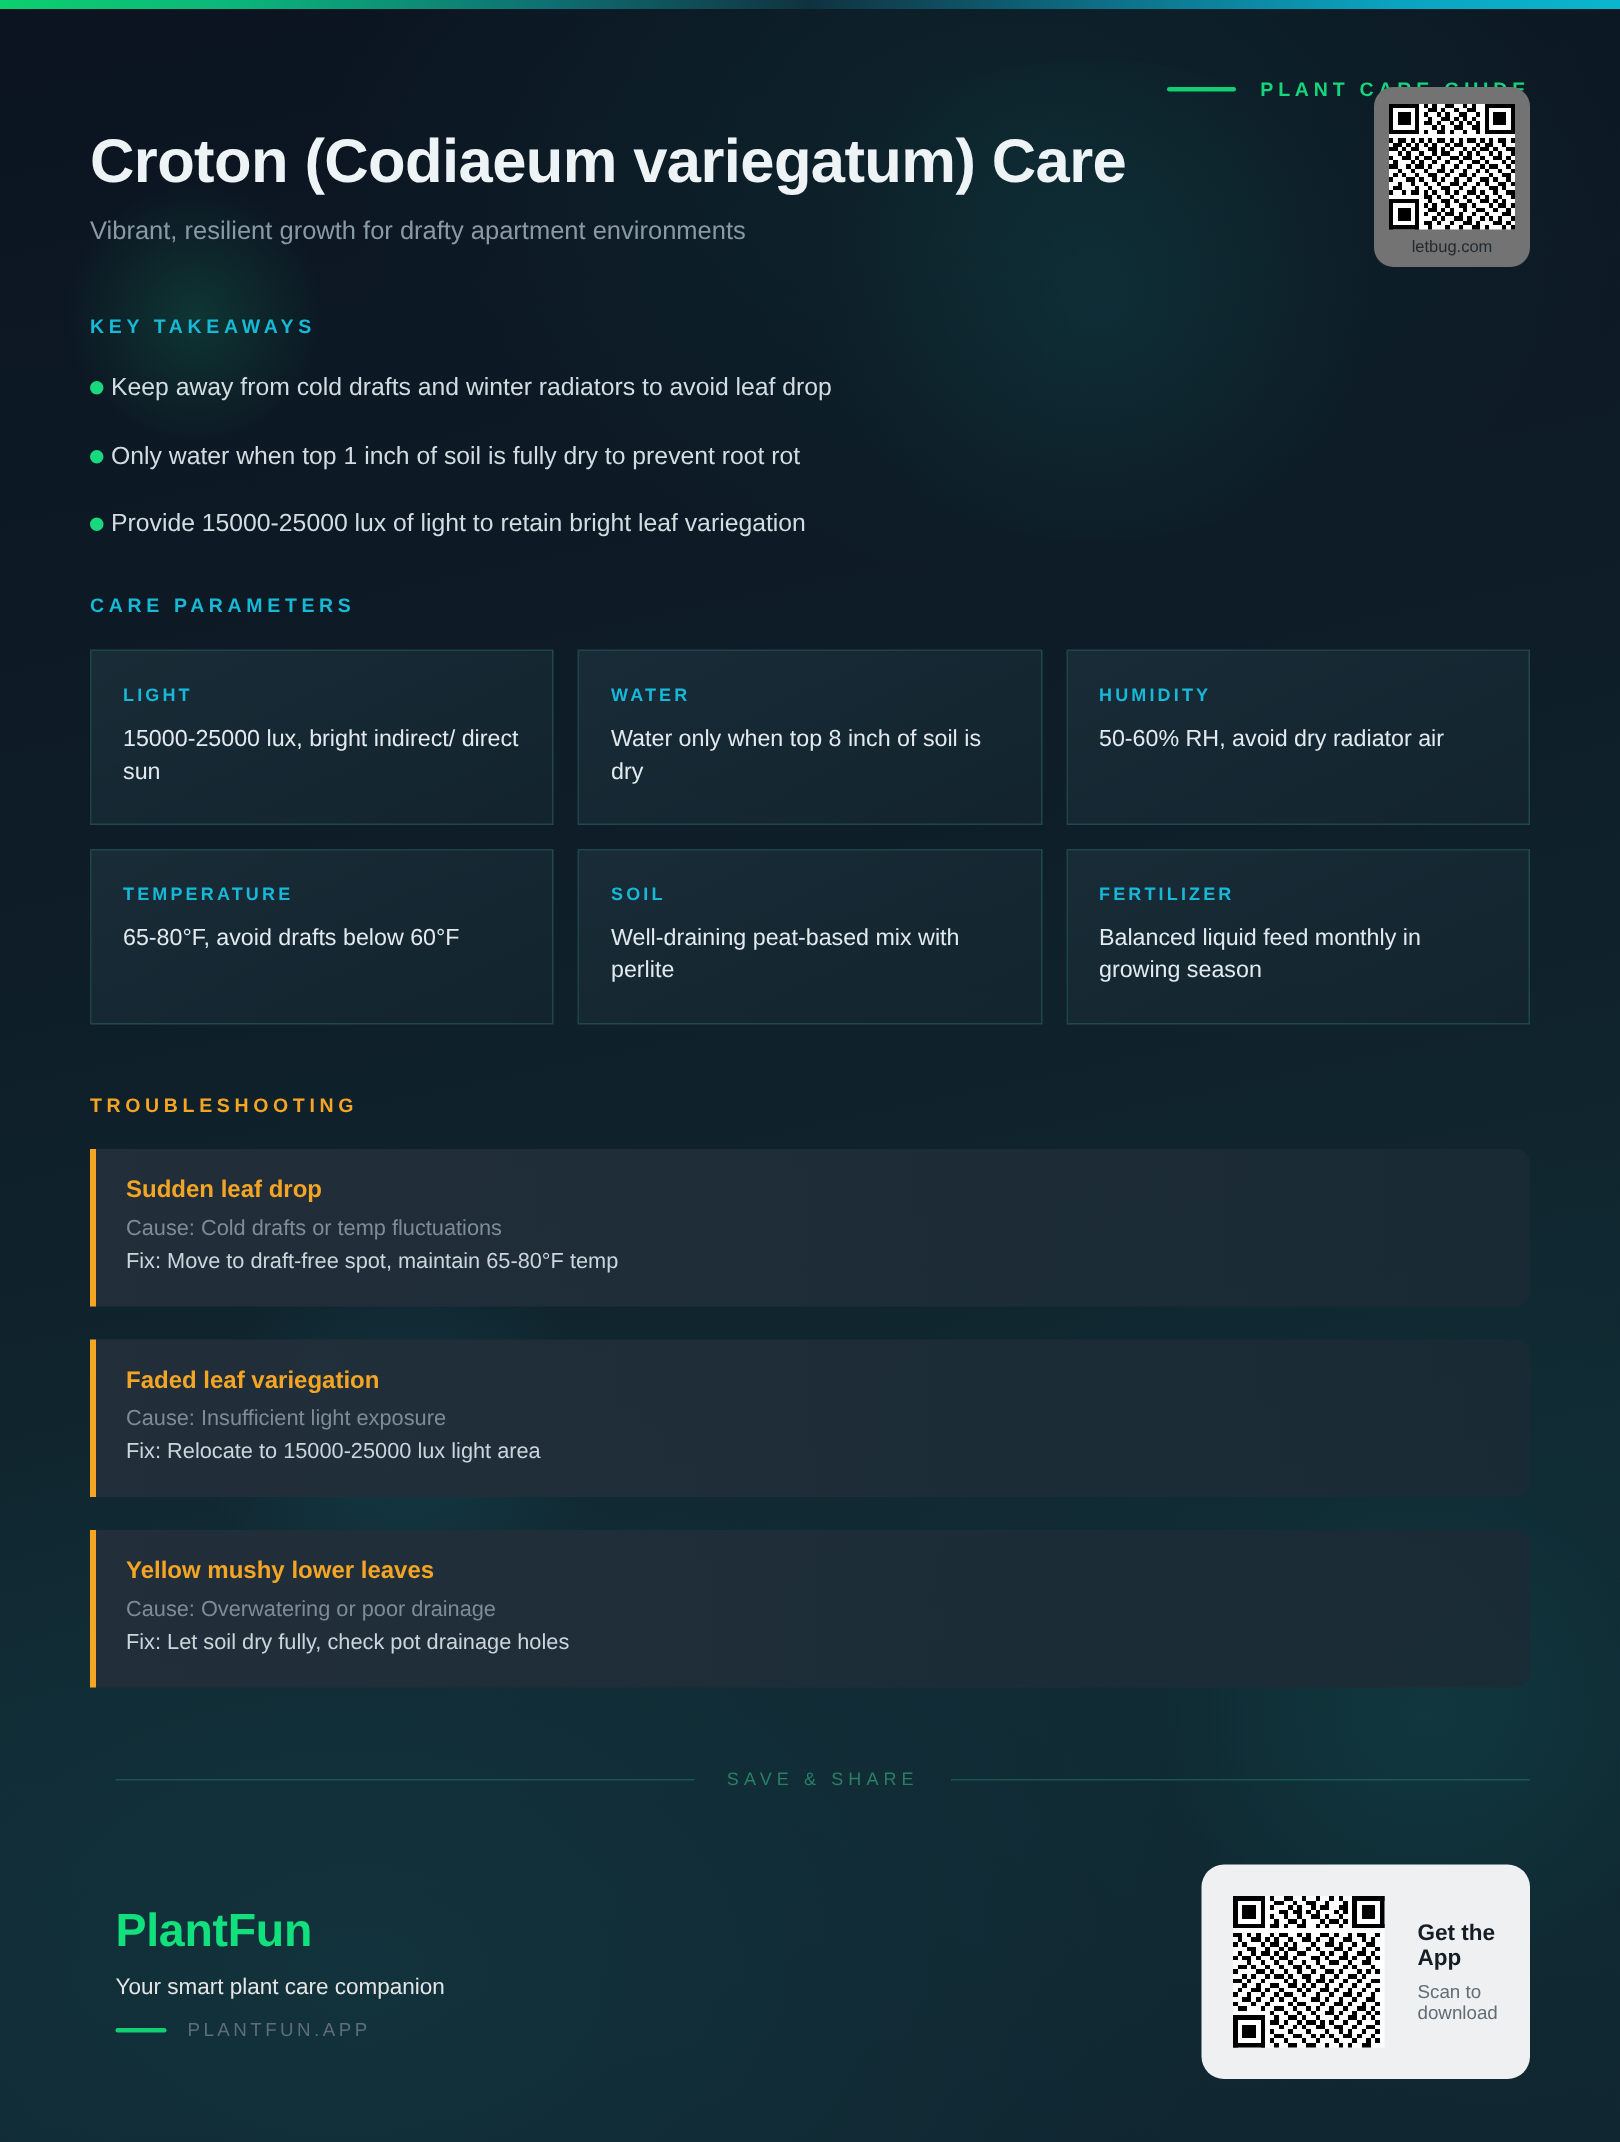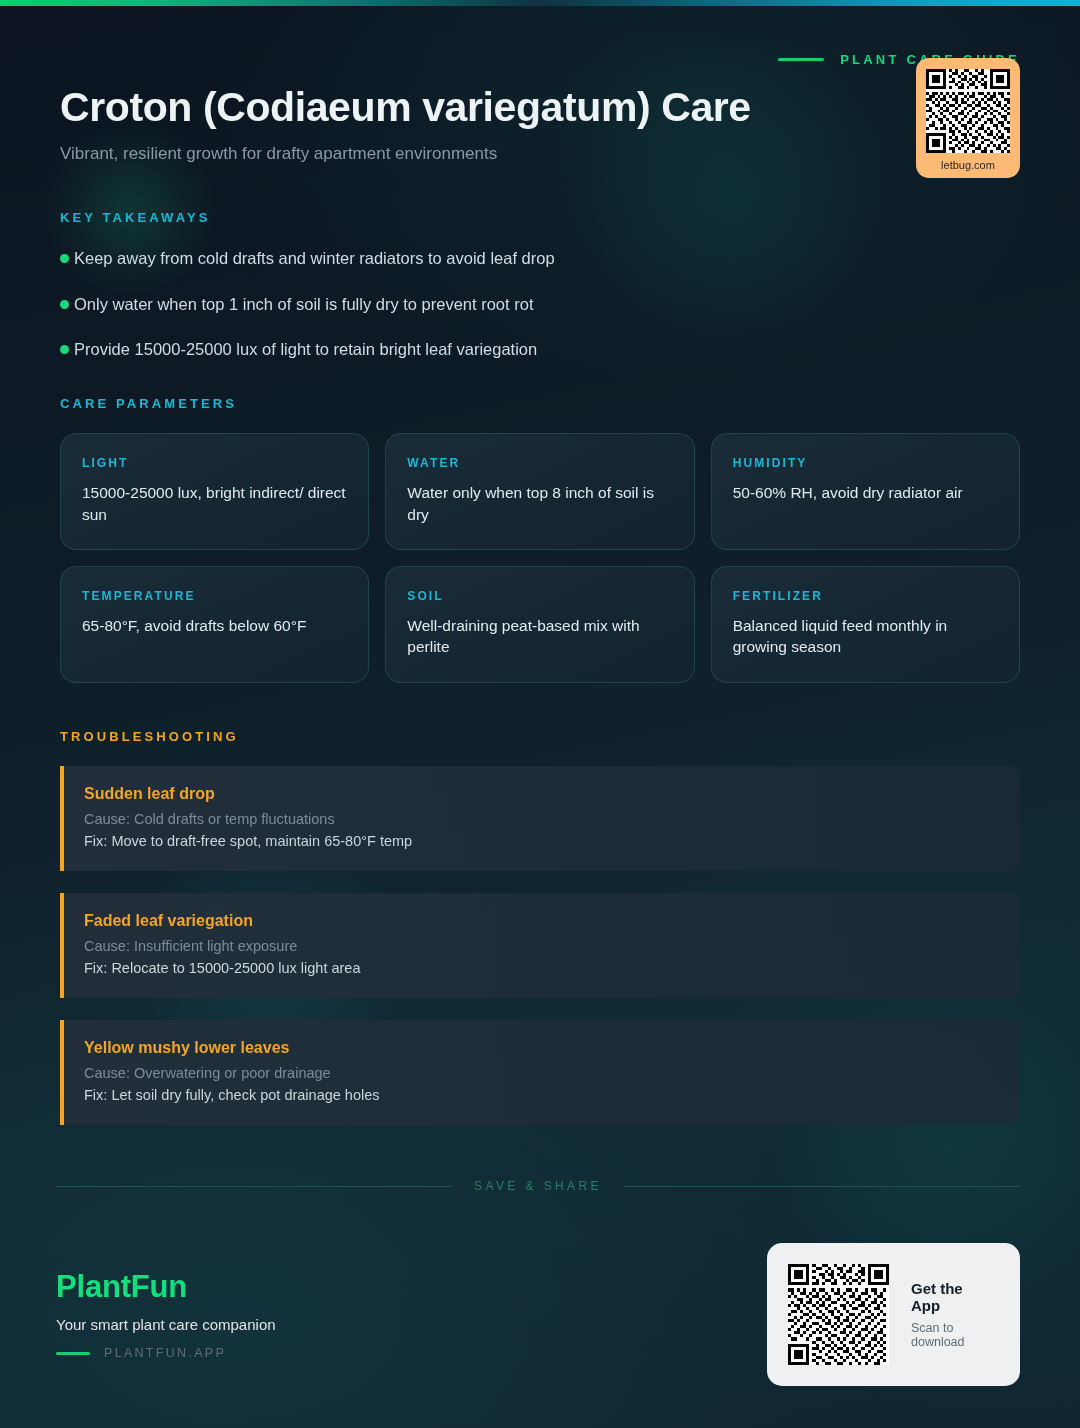--- a/index.html
+++ b/index.html
@@ -65,21 +65,21 @@
   .title{
     margin-top:16px; font-size:41px; font-weight:700; letter-spacing:-0.4px;
     color:#eef3f6; line-height:1.18;
   }
   .subtitle{
     margin-top:13px; font-size:17px; color:#8a99a4; font-weight:400;
   }
 
   .qr-badge{
     position:absolute; right:0; top:58px;
-    width:104px; background:#fdba74; border-radius:13px;
+    width:104px; background:#737373; border-radius:13px;
     padding:11px 10px 7px 10px; text-align:center;
   }
   .qr-badge .qr{ width:84px; height:84px; margin:0 auto; display:block; }
   .qr-badge .qr-label{ margin-top:6px; font-size:11px; color:#222a30; }
 
   
   .sec-title{
     font-size:13px; font-weight:700; letter-spacing:3.1px; color:#17b9d6;
   }
   .sec-title.amber{ color:#f5a524; }
@@ -98,21 +98,21 @@
 
   
   .params{ margin-top:36px; }
   .param-grid{
     margin-top:22px; display:grid; grid-template-columns:repeat(3, 1fr);
     column-gap:16px; row-gap:16px;
   }
   .param-card{
     background:linear-gradient(155deg, rgba(25,45,56,0.92) 0%, rgba(19,36,46,0.92) 100%);
     border:1px solid rgba(52,140,128,0.30);
-    border-radius:16px;
+    border-radius:0;
     padding:22px 21px 24px 21px;
     min-height:100px;
   }
   .param-label{
     font-size:12px; font-weight:700; letter-spacing:2.1px; color:#18b8d8;
   }
   .param-value{
     margin-top:12px; font-size:15.5px; color:#e3eaef; line-height:1.38;
   }
 
@@ -135,41 +135,41 @@
     font-size:16px; font-weight:700; color:#f5a524;
   }
   .trouble-cause{
     margin-top:8px; font-size:14.5px; color:#7e8c96;
   }
   .trouble-fix{
     margin-top:6px; font-size:14.5px; color:#cbd5db;
   }
 
   
-  .footer{ position:absolute; left:56px; right:60px; bottom:0; z-index:6; }
+  .footer{ position:absolute; left:77px; right:60px; bottom:0; z-index:6; }
   .save-divider{
     display:flex; align-items:center; gap:22px; margin-bottom:50px;
   }
   .save-divider .line{ flex:1 1 auto; height:1px; background:rgba(32,120,96,0.55); }
   .save-divider .label{
     font-size:12px; letter-spacing:3.4px; color:#2a7f66; font-weight:400;
   }
   .footer-row{ display:flex; align-items:center; justify-content:space-between; padding-bottom:42px; }
   .brand-name{
     font-size:31px; font-weight:700; color:#11e07d; letter-spacing:-0.2px;
   }
   .brand-tagline{ margin-top:11px; font-size:15px; color:#e5e5e5; }
   .brand-url{ margin-top:13px; display:flex; align-items:center; gap:14px; }
   .brand-url .dash{ width:34px; height:3px; background:#12d071; border-radius:2px; display:block; }
   .brand-url .url{ font-size:12.5px; letter-spacing:2.3px; color:#5e6d77; }
 
   .app-card{
     background:#eef0f1; border-radius:15px;
     display:flex; align-items:center; gap:22px;
-    padding:21px 26px 21px 21px; width:253px;
+    padding:21px 26px 21px 21px; width:219px;
   }
   .app-card .qr{ width:101px; height:101px; display:block; flex:0 0 auto; }
   .app-card .app-title{ font-size:15px; font-weight:700; color:#151d26; }
   .app-card .app-sub{ margin-top:7px; font-size:12.5px; color:#626d76; }
 </style>
 </head>
 <body>
 
 <div class="bg-base"></div>
 <div class="bg-glow glow-green"></div>

